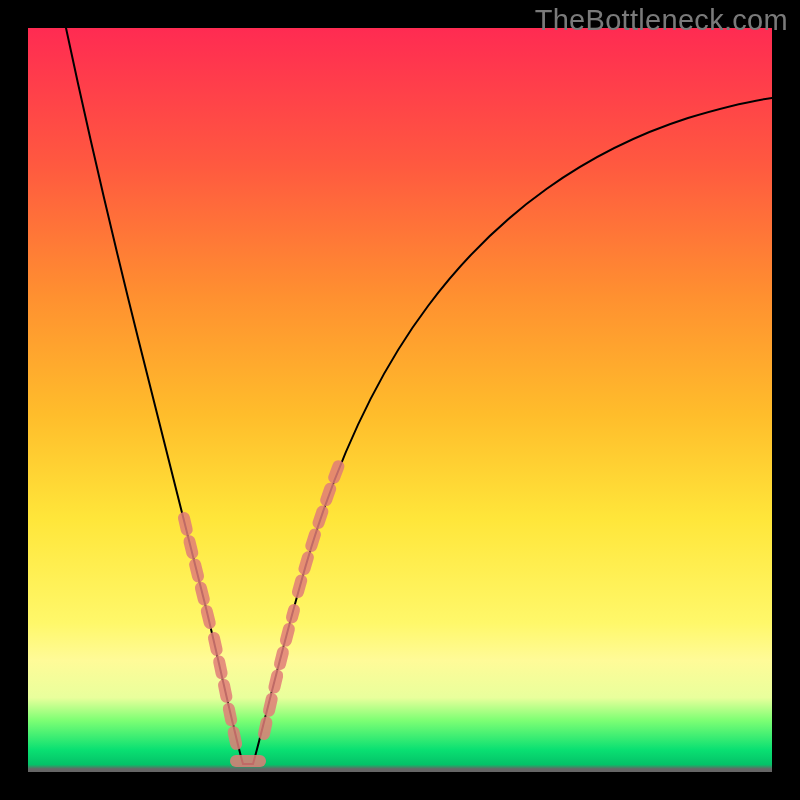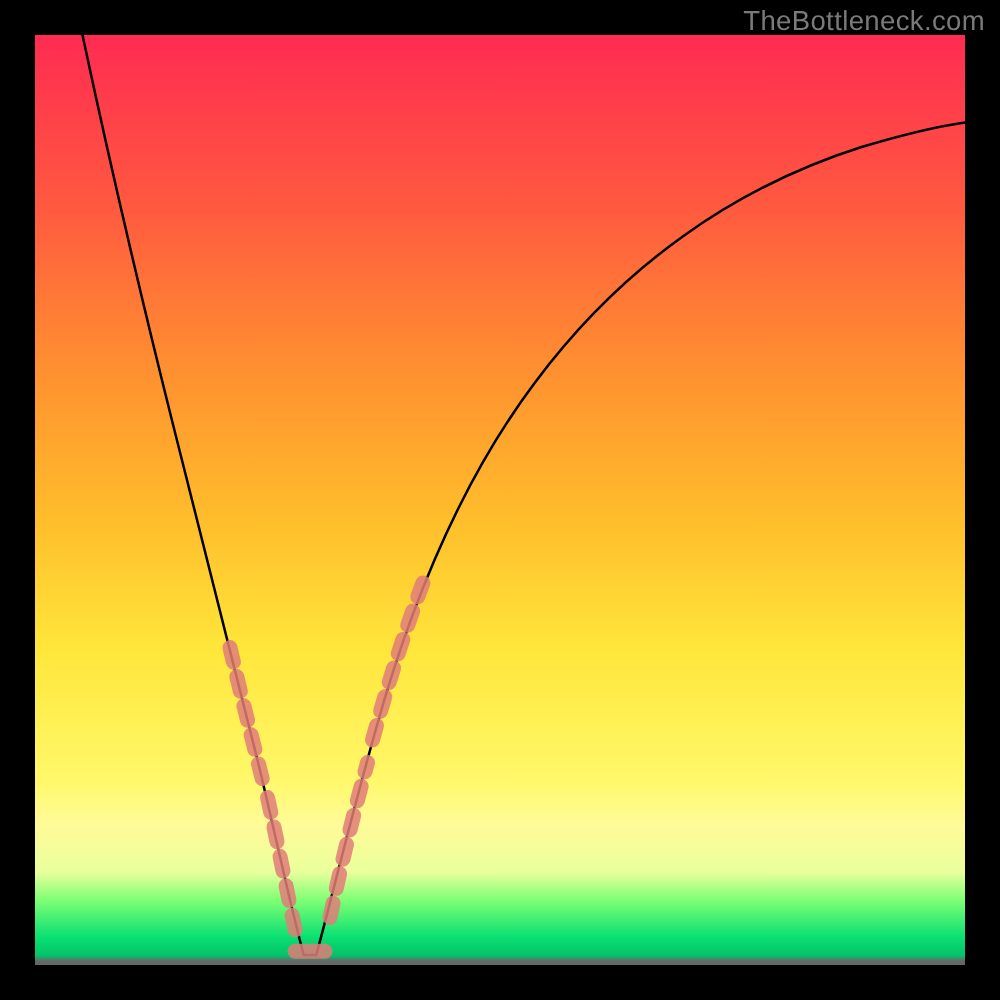--- a/index.html
+++ b/index.html
@@ -34,21 +34,21 @@
         #04c268 99%,
         #666666 99.6%,
         #666666 100%
       );
   }
   .watermark {
     position: absolute;
     top: 4px;
     right: 12px;
     font-family: Arial, sans-serif;
-    font-size: 22px;
+    font-size: 29px;
     color: #7a7a7a;
     letter-spacing: 0.3px;
     user-select: none;
   }
   svg.curve {
     position: absolute;
     left: 0; top: 0;
     width: 744px; height: 744px;
   }
   .curve path.stroke {

